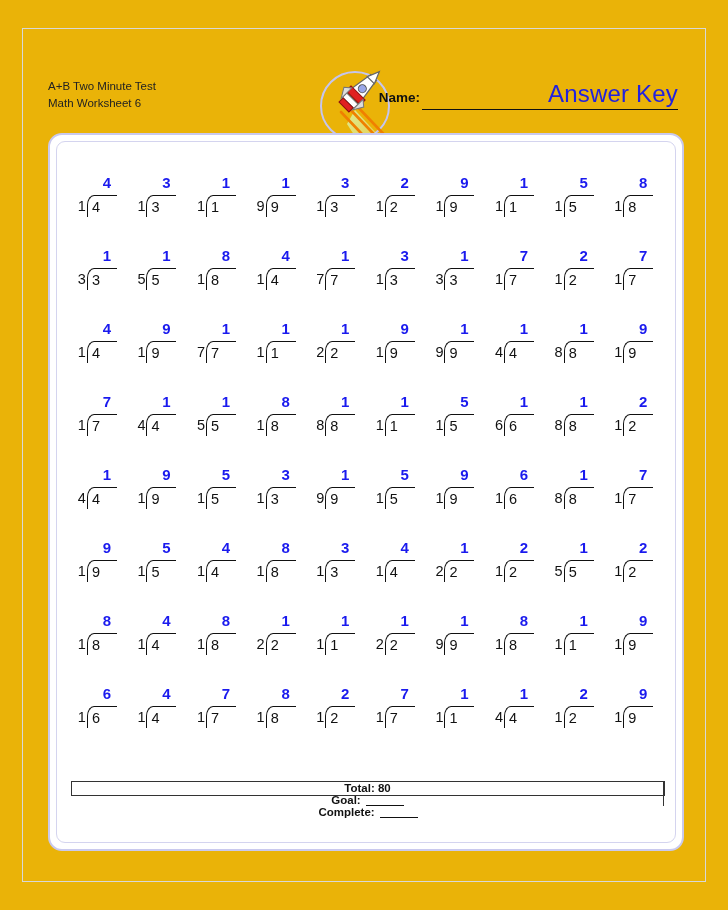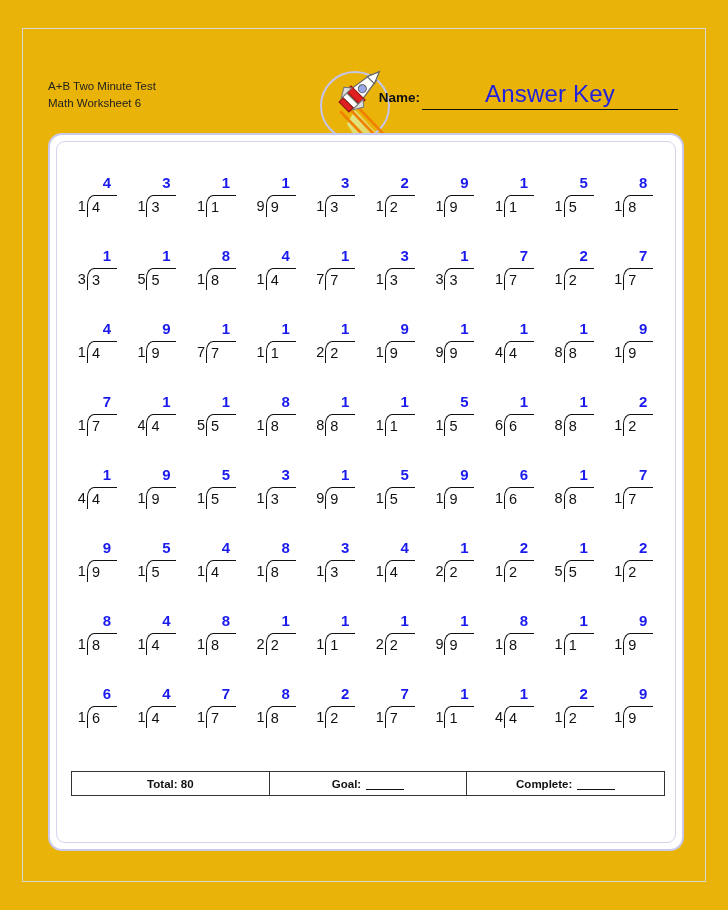--- a/index.html
+++ b/index.html
@@ -63,21 +63,21 @@
     font-size: 13.5px;
     font-weight: bold;
     color: #111;
     margin-right: 2px;
     padding-left: 39px;
   }
   .name-line {
     display: inline-block;
     min-width: 256px;
     border-bottom: 1.5px solid #111;
-    text-align: center;
+    text-align: right;
     padding-bottom: 1px;
   }
   .answer-key {
     font-size: 24px;
     color: #2222dd;
     font-weight: normal;
     letter-spacing: 0.2px;
   }
 
   
@@ -167,24 +167,25 @@
     color: #111;
     line-height: 22px;
   }
 
   
   .score-row {
     position: absolute;
     left: 14px;
     bottom: 46px;
     width: 594px;
-    height: 25px;
+    height: 15px;
     border: 1px solid #333;
     display: flex;
     box-sizing: border-box;
+    flex-direction: column;
   }
   .score-cell {
     flex: 1;
     border-right: 1px solid #333;
     font-size: 11.5px;
     font-weight: bold;
     color: #111;
     display: flex;
     align-items: center;
     justify-content: center;

